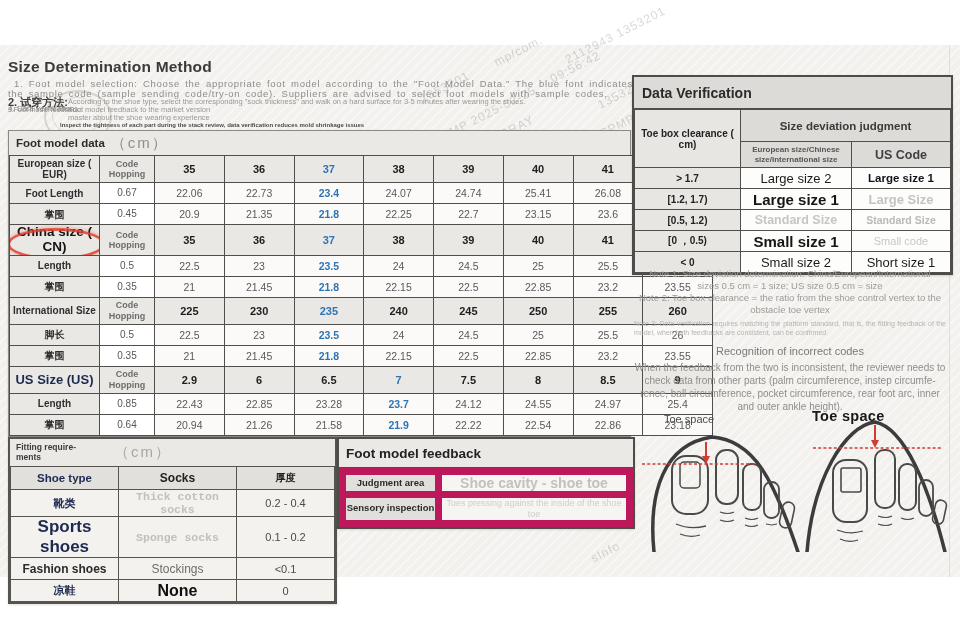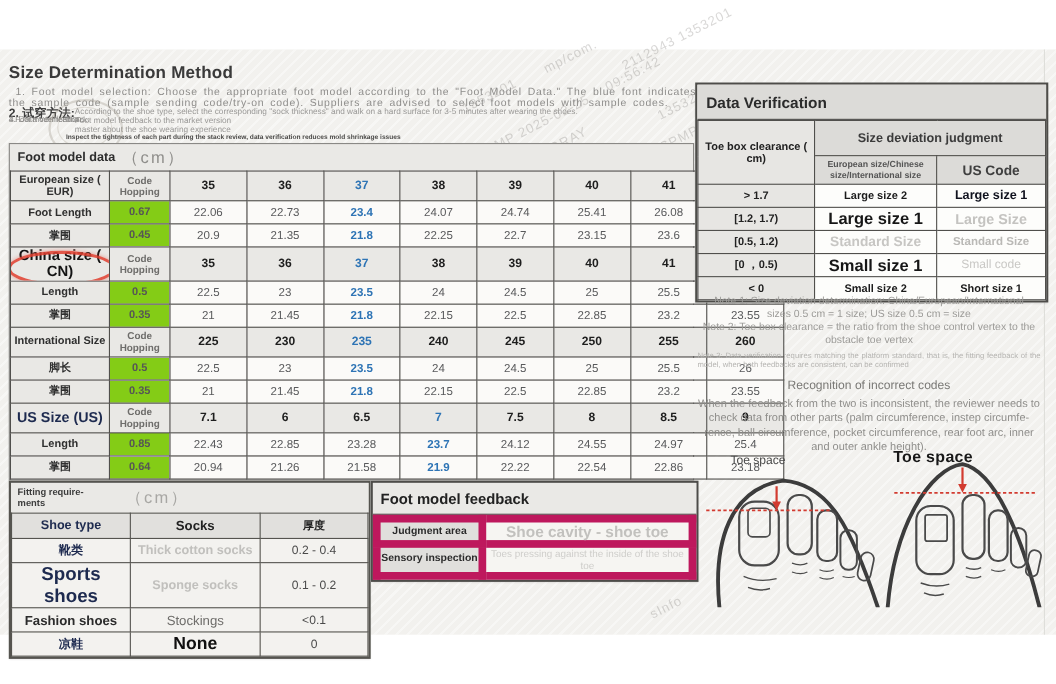--- a/index.html
+++ b/index.html
@@ -31,42 +31,42 @@
   .fm-panel{left:8px;top:130px;width:621px;border:1px solid #8a8986;background:#eae9e6;box-shadow:0 1px 2px rgba(0,0,0,.15);}
   .fm-title{height:24px;display:flex;align-items:center;padding-left:7px;}
   .fm-title .t{font-size:11.5px;font-weight:700;color:#2d2d2d;}
   .fm-title .u{font-size:15px;color:#8f8e8b;margin-left:6px;letter-spacing:2px;}
   table.fm{border-collapse:collapse;table-layout:fixed;width:704px;}
   .fm td{border:1px solid #504f4c;text-align:center;vertical-align:middle;padding:0;overflow:hidden;}
   .fm tr.hr{height:27px;} .fm tr.dr{height:21px;}
   .fm td.lbl{background:#e9e8e5;font-weight:700;font-size:10px;color:#2f2f2f;line-height:1.1;}
   .fm tr.hr td{background:#e9e8e5;}
   .fm td.code{background:#e9e8e5;color:#6e6d6b;font-size:9px;font-weight:600;line-height:1.15;}
-  .fm tr.dr td.code{color:#565656;font-size:10px;font-weight:700;background:#84cc16;}
+  .fm tr.dr td.code{color:#565656;font-size:10px;font-weight:400;background:#ffffff;}
   .fm tr.dr td.num{background:#fbfaf8;color:#58595b;font-size:10.5px;}
   .fm tr.hr td.num{font-weight:700;color:#1e1e1e;font-size:11px;}
   .fm td.blue{color:#2e74b5 !important;font-weight:700;}
   .fm td.lbl.us{font-size:13px;color:#1d2a4f;}
   .fm td.lbl.cn{font-size:13.5px;color:#141414;position:relative;}
   .red-ring{position:absolute;left:-3px;top:3px;width:92px;height:26px;border:3px solid rgba(224,62,47,.85);
             border-radius:50%;box-shadow:0 0 4px rgba(224,62,47,.45);pointer-events:none;}
 
   
   .dv-panel{left:632px;top:75px;width:317px;border:2px solid #4d4c49;background:#fbfaf8;box-shadow:0 1px 2px rgba(0,0,0,.15);}
   .dv-title{height:31px;background:#dcdbd8;border-bottom:1.5px solid #4d4c49;display:flex;align-items:center;
             padding-left:8px;font-size:14px;font-weight:700;color:#2b2b2b;}
   table.dv{border-collapse:collapse;table-layout:fixed;width:100%;}
   .dv td{border:1px solid #504f4c;text-align:center;vertical-align:middle;padding:0;}
   .dv .rng{background:#e7e6e3;font-weight:700;font-size:10px;color:#222;}
   .dv .hd{background:#dcdbd8;}
   .dv-judge{font-size:11.5px;font-weight:600;color:#3b3b3b;}
   .dv-euh{font-size:8px;font-weight:700;color:#555;line-height:1.2;}
   .dv-ush{font-size:12.5px;font-weight:600;color:#3f3f3f;}
   .dv tr.r{height:21px;} .dv tr.r td.v{background:#fdfdfb;}
-  .b11{font-weight:700;font-size:10px;color:#1b1b1b;margin-left:32px;}
+  .b11{font-weight:400;font-size:13px;color:#1b1b1b;margin-left:32px;}
   .b11n{font-weight:700;font-size:11.5px;color:#10121e;}
   .b15{font-weight:700;font-size:15px;color:#161616;}
   .g13{font-weight:600;font-size:13px;color:#c4c3c0;}
   .g12{font-weight:600;font-size:12.5px;color:#c7c6c3;}
   .g10{font-weight:600;font-size:10.5px;color:#bab9b6;}
   .g11{font-weight:400;font-size:11px;color:#c9c8c5;}
 
   
   .notes{left:634px;top:268px;width:312px;text-align:center;color:#9c9b98;}
   .n-l{font-size:9.5px;line-height:1.25;}
@@ -82,21 +82,21 @@
   table.fit{border-collapse:collapse;table-layout:fixed;width:100%;}
   .fit td{border:1px solid #55544f;text-align:center;vertical-align:middle;padding:0;}
   .fit tr{height:22px;}
   .fit tr.fh{height:23px;} .fit tr.fh td{background:#e1e0dd;}
   .fit-h1{font-weight:700;font-size:11.5px;color:#1d2a4f;}
   .fit-h2{font-weight:700;font-size:12px;color:#222;}
   .fit-h3{font-weight:700;font-size:10px;color:#222;}
   .ft-navy{font-weight:700;font-size:11px;color:#1d2a4f;}
   .ft-navy-lg{font-weight:700;font-size:17px;color:#1d2a4f;}
   .ft-dark{font-weight:700;font-size:12px;color:#2b2b2b;}
-  .ft-gray{font-weight:600;font-size:11.5px;color:#c1c0bd;}
+  .ft-gray{font-weight:600;font-size:11.5px;color:#c1c0bd;font-family:Liberation Mono, monospace;}
   .ft-mid{font-weight:400;font-size:12px;color:#6e6d6a;}
   .ft-none{font-weight:700;font-size:16px;color:#101010;}
   .ft-val{font-size:11px;color:#4a4a4a;}
 
   
   .fb-panel{left:337px;top:437px;width:294px;border:2px solid #4d4c49;background:#f6f5f2;box-shadow:0 1px 2px rgba(0,0,0,.12);}
   .fb-title{height:28px;display:flex;align-items:center;padding-left:7px;background:#eae9e6;border-bottom:1.5px solid #4d4c49;
             font-size:13.5px;font-weight:700;color:#222;}
   table.fb{border-collapse:collapse;table-layout:fixed;width:100%;}
   .fb td{border:7px solid #be185d;text-align:center;vertical-align:middle;padding:0;}
@@ -265,21 +265,21 @@
             <td class="num blue">21.8</td>
             <td class="num">22.15</td>
             <td class="num">22.5</td>
             <td class="num">22.85</td>
             <td class="num">23.2</td>
             <td class="num">23.55</td>
           </tr>
           <tr class="hr">
             <td class="lbl us">US Size (US)</td>
             <td class="code">Code Hopping</td>
-            <td class="num">7.1</td>
+            <td class="num">2.9</td>
             <td class="num">6</td>
             <td class="num">6.5</td>
             <td class="num blue">7</td>
             <td class="num">7.5</td>
             <td class="num">8</td>
             <td class="num">8.5</td>
             <td class="num">9</td>
           </tr>
           <tr class="dr">
             <td class="lbl">Length</td>

